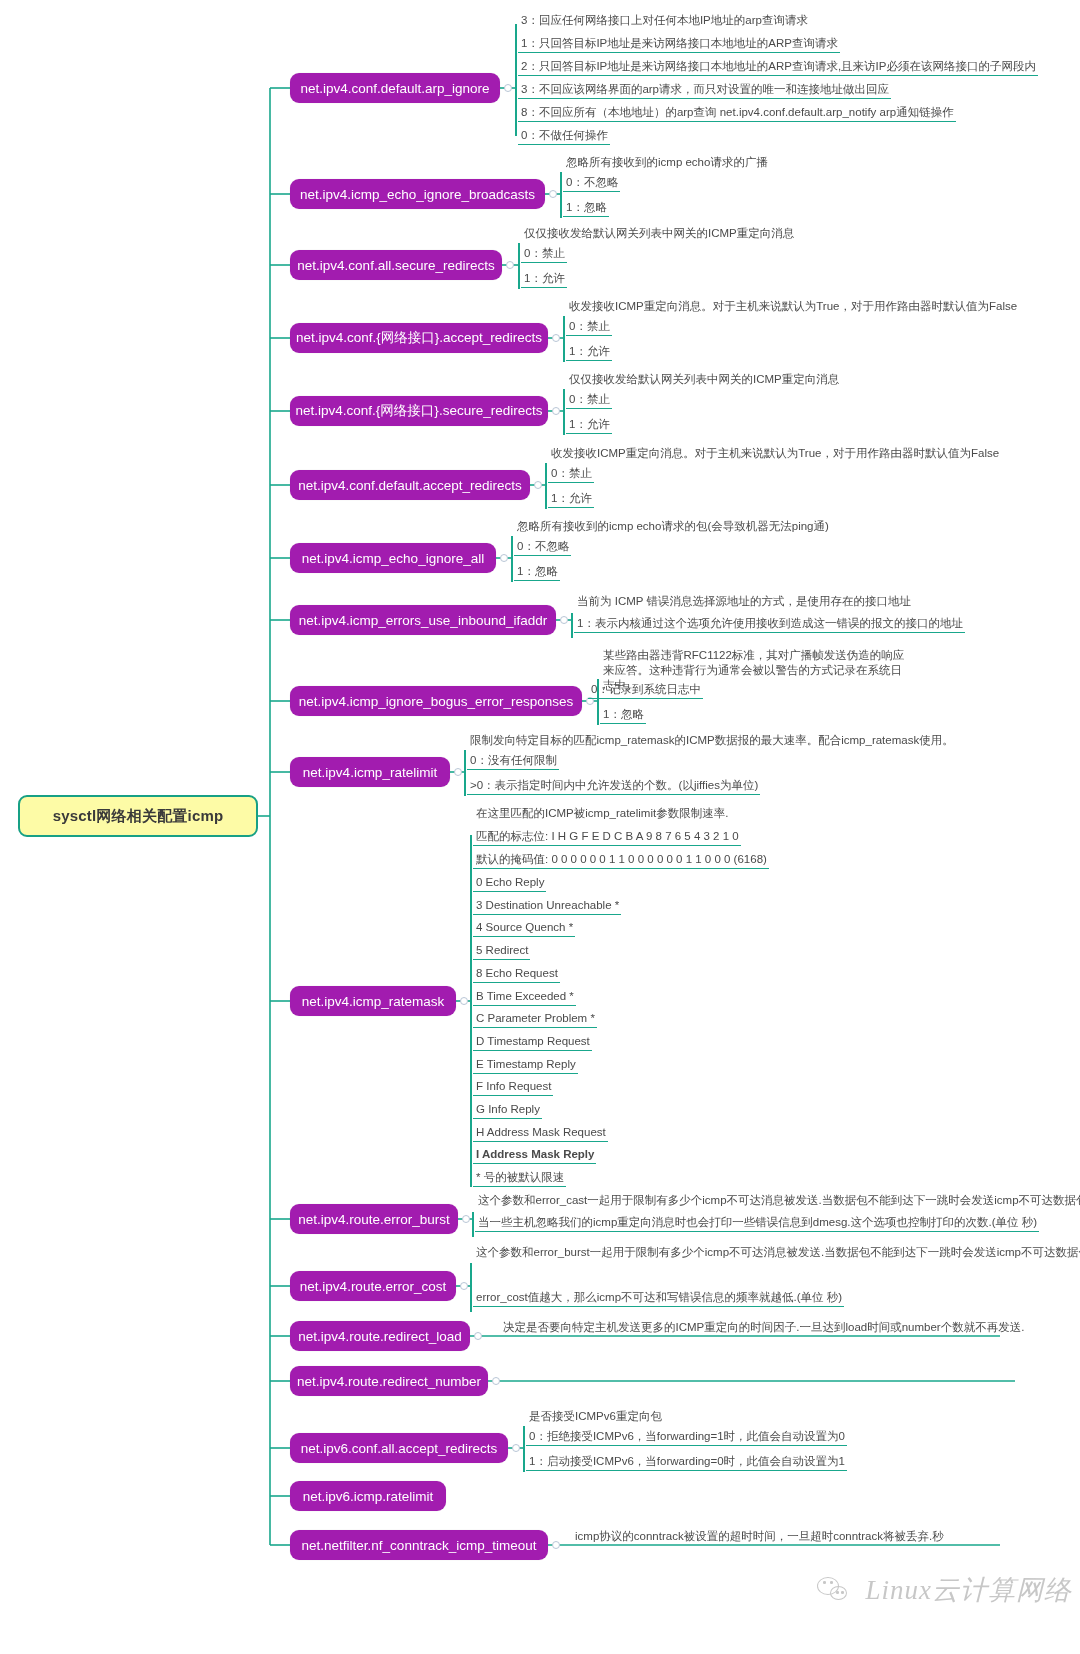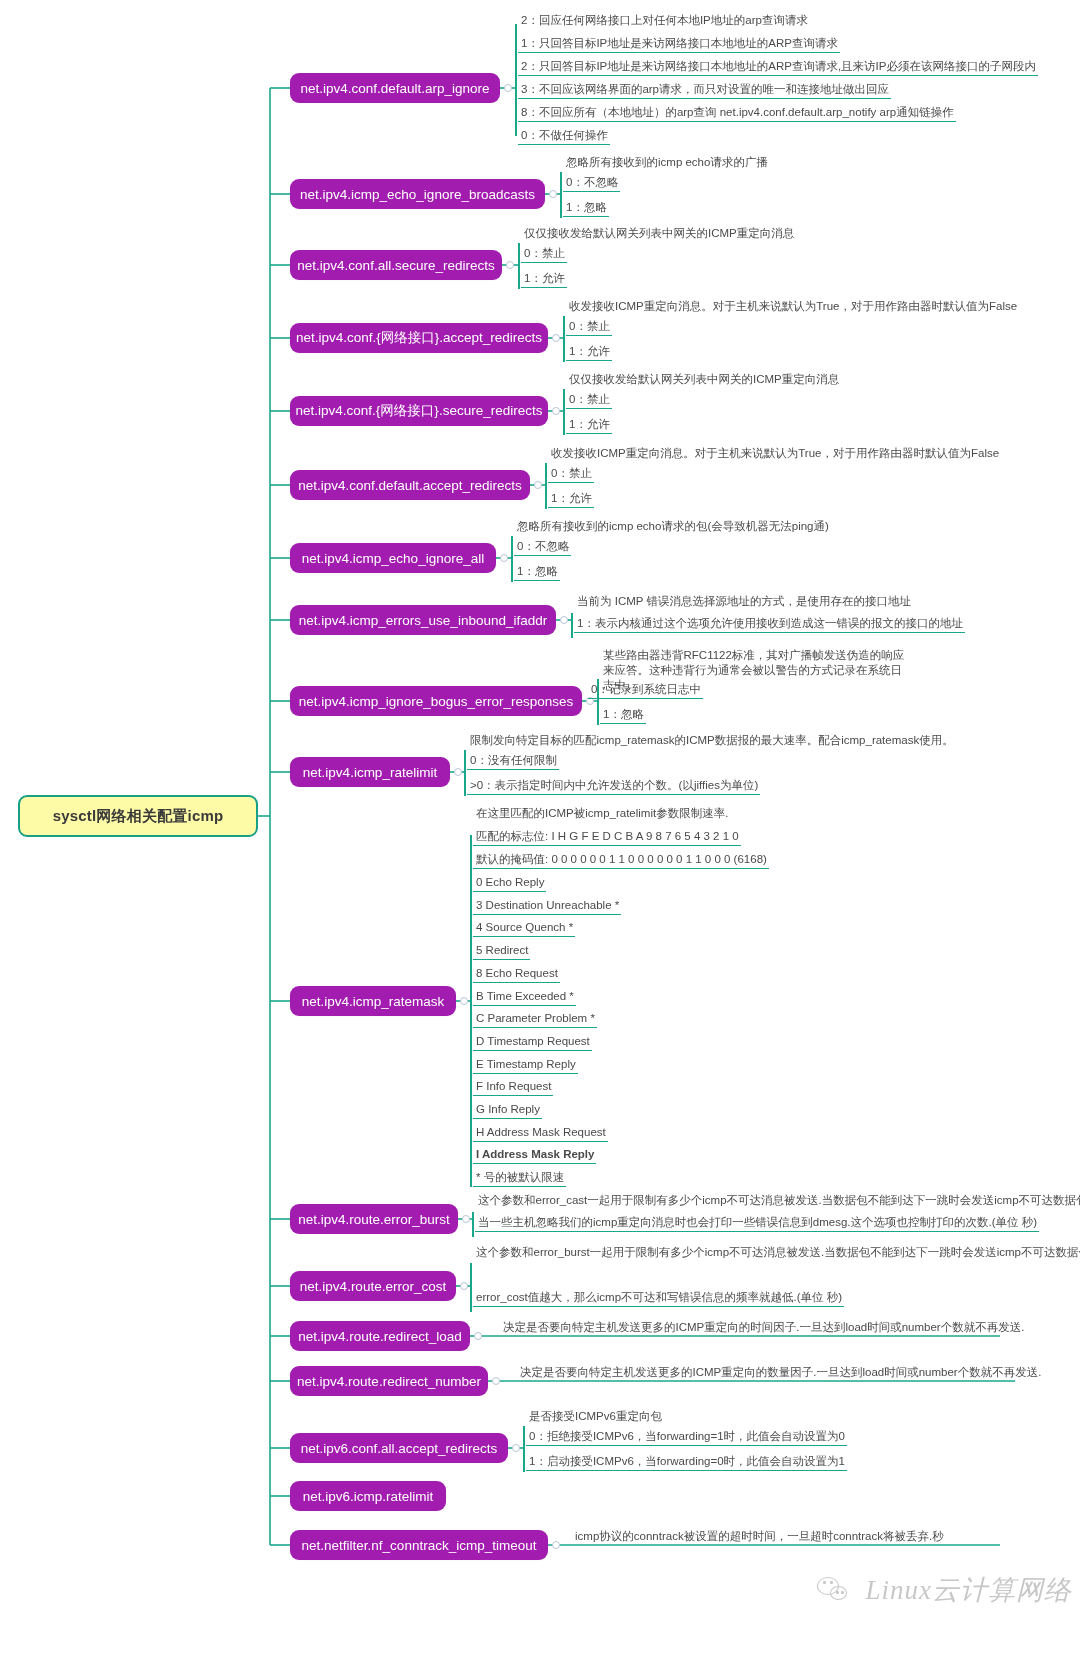--- a/index.html
+++ b/index.html
@@ -178,21 +178,21 @@
 
   <div class="root-node">
     <span>sysctl网络相关配置icmp</span>
   </div>
 
   <div class="branch" style="left:290px; top:73px; width:210px;">
     <span>net.ipv4.conf.default.arp_ignore</span>
     <span class="node-dot" style="right:-12px; top:11px;"></span>
   </div>
   <div class="spine" style="left:515px; top:24px; height:112px;"></div>
-  <div class="leaf no-rule" style="left:518px; top:13px;">2：回应任何网络接口上对任何本地IP地址的arp查询请求</div>
+  <div class="leaf no-rule" style="left:518px; top:13px;">3：回应任何网络接口上对任何本地IP地址的arp查询请求</div>
   <div class="leaf" style="left:518px; top:36px;">1：只回答目标IP地址是来访网络接口本地地址的ARP查询请求</div>
   <div class="leaf" style="left:518px; top:59px;">2：只回答目标IP地址是来访网络接口本地地址的ARP查询请求,且来访IP必须在该网络接口的子网段内</div>
   <div class="leaf" style="left:518px; top:82px;">3：不回应该网络界面的arp请求，而只对设置的唯一和连接地址做出回应</div>
   <div class="leaf" style="left:518px; top:105px;">8：不回应所有（本地地址）的arp查询 net.ipv4.conf.default.arp_notify arp通知链操作</div>
   <div class="leaf" style="left:518px; top:128px;">0：不做任何操作</div>
 
   <div class="branch" style="left:290px; top:179px; width:255px;padding-left:12px;">
     <span>net.ipv4.icmp_echo_ignore_broadcasts</span>
     <span class="node-dot" style="right:-12px; top:11px;"></span>
   </div>
@@ -314,21 +314,20 @@
   <div class="branch" style="left:290px; top:1321px; width:180px;">
     <span>net.ipv4.route.redirect_load</span>
     <span class="node-dot" style="right:-12px; top:11px;"></span>
   </div>
   <div class="leaf no-rule" style="left:500px; top:1320px;">决定是否要向特定主机发送更多的ICMP重定向的时间因子.一旦达到load时间或number个数就不再发送.</div>
 
   <div class="branch" style="left:290px; top:1366px; width:198px;">
     <span>net.ipv4.route.redirect_number</span>
     <span class="node-dot" style="right:-12px; top:11px;"></span>
   </div>
-  <div class="leaf no-rule" style="left:517px; top:1365px;">决定是否要向特定主机发送更多的ICMP重定向的数量因子.一旦达到load时间或number个数就不再发送.</div>
 
   <div class="branch" style="left:290px; top:1433px; width:218px;">
     <span>net.ipv6.conf.all.accept_redirects</span>
     <span class="node-dot" style="right:-12px; top:11px;"></span>
   </div>
   <div class="spine" style="left:523px; top:1426px; height:46px;"></div>
   <div class="leaf no-rule" style="left:526px; top:1409px;">是否接受ICMPv6重定向包</div>
   <div class="leaf" style="left:526px; top:1429px;">0：拒绝接受ICMPv6，当forwarding=1时，此值会自动设置为0</div>
   <div class="leaf" style="left:526px; top:1454px;">1：启动接受ICMPv6，当forwarding=0时，此值会自动设置为1</div>
 

